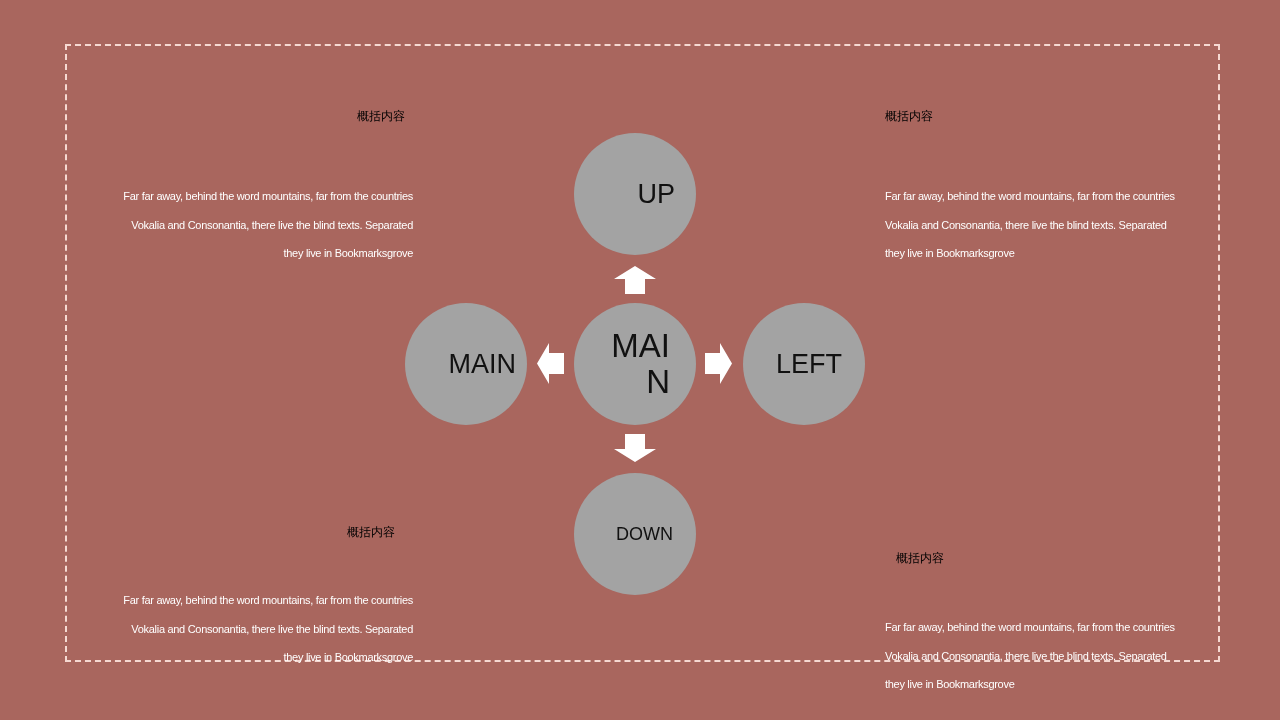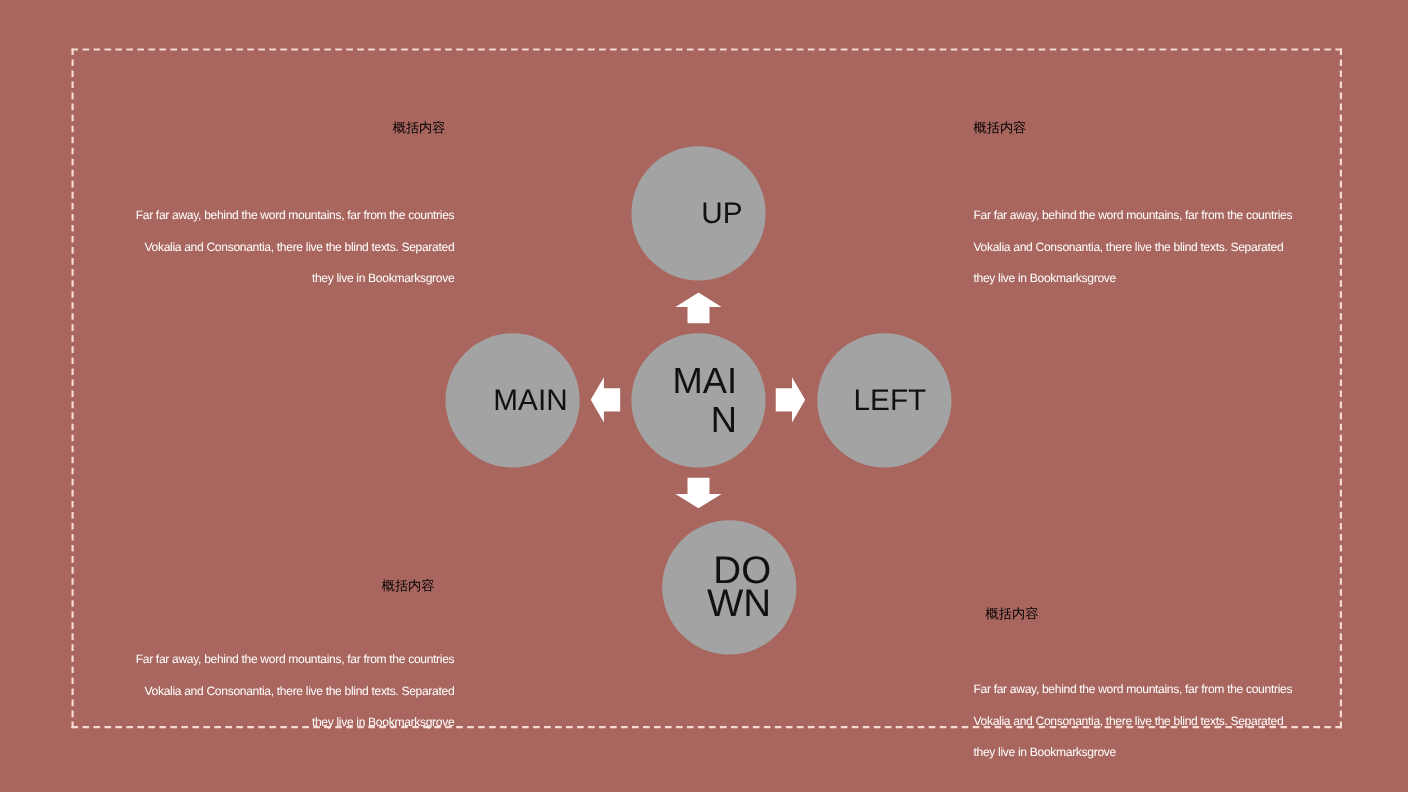--- a/index.html
+++ b/index.html
@@ -80,21 +80,21 @@
 </div>
 <div class="circle" style="left:574px; top:303px; font-size:33px; line-height:36px;">
   <span style="width:70px;">MAIN</span>
 </div>
 <div class="circle" style="left:405px; top:303px; font-size:27px;">
   <span style="width:100px;">MAIN</span>
 </div>
 <div class="circle" style="left:743px; top:303px; font-size:27px; line-height:30px;">
   <span style="width:76px;">LEFT</span>
 </div>
-<div class="circle" style="left:602px; top:473px; font-size:35px; line-height:30px;">
+<div class="circle" style="left:574px; top:473px; font-size:18px; line-height:30px;">
   <span style="width:76px;">DOWN</span>
 </div>
 
 <svg class="arrow" style="left:614px; top:266px;" width="42" height="28" viewBox="0 0 42 28">
   <polygon points="21,0 42,13 31,13 31,28 11,28 11,13 0,13" fill="#FFFFFF"></polygon>
 </svg>
 <svg class="arrow" style="left:614px; top:434px;" width="42" height="28" viewBox="0 0 42 28">
   <polygon points="11,0 31,0 31,15 42,15 21,28 0,15 11,15" fill="#FFFFFF"></polygon>
 </svg>
 <svg class="arrow" style="left:537px; top:343px;" width="27" height="41" viewBox="0 0 27 41">

